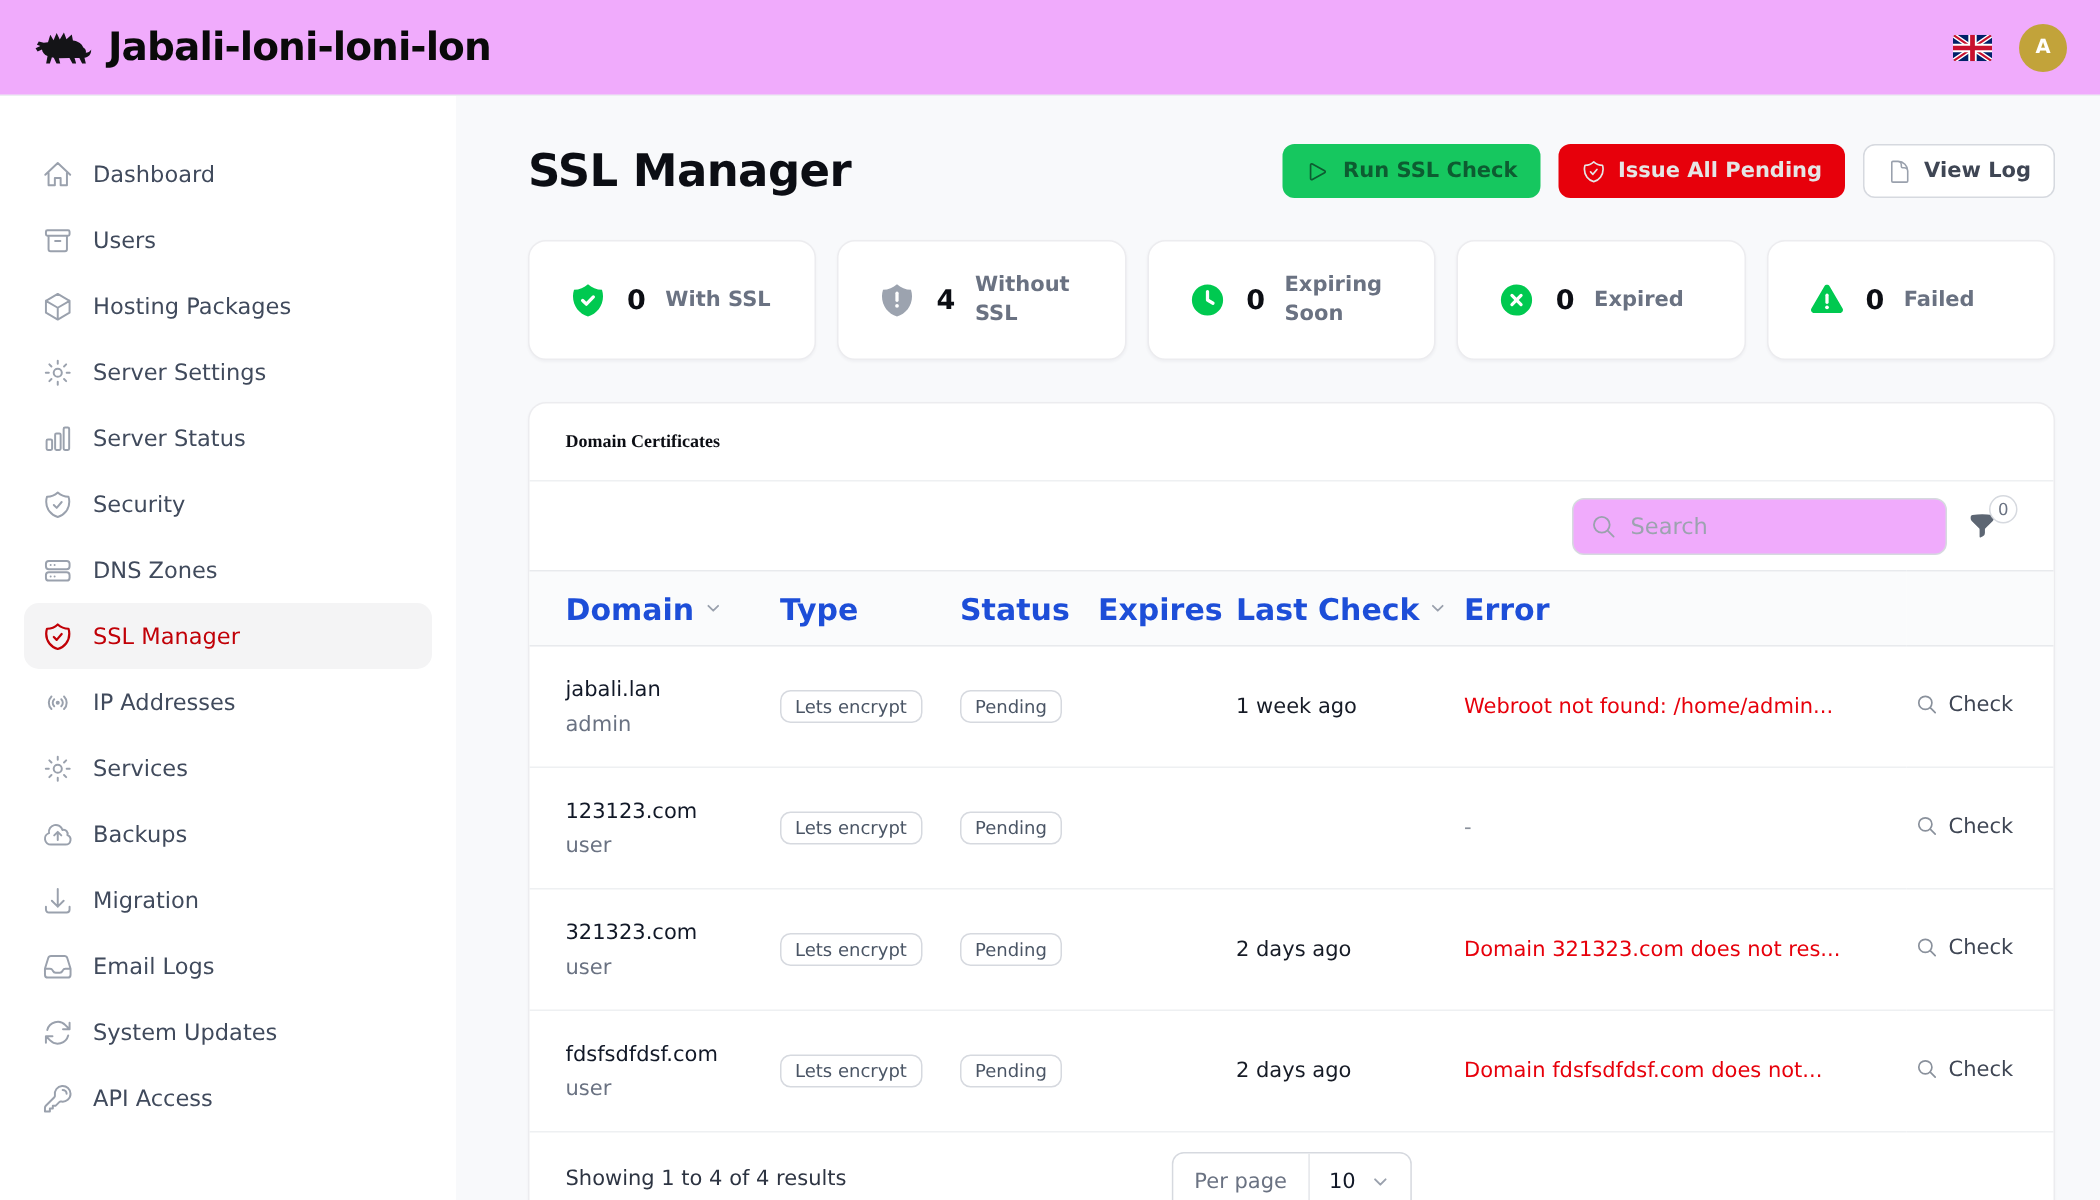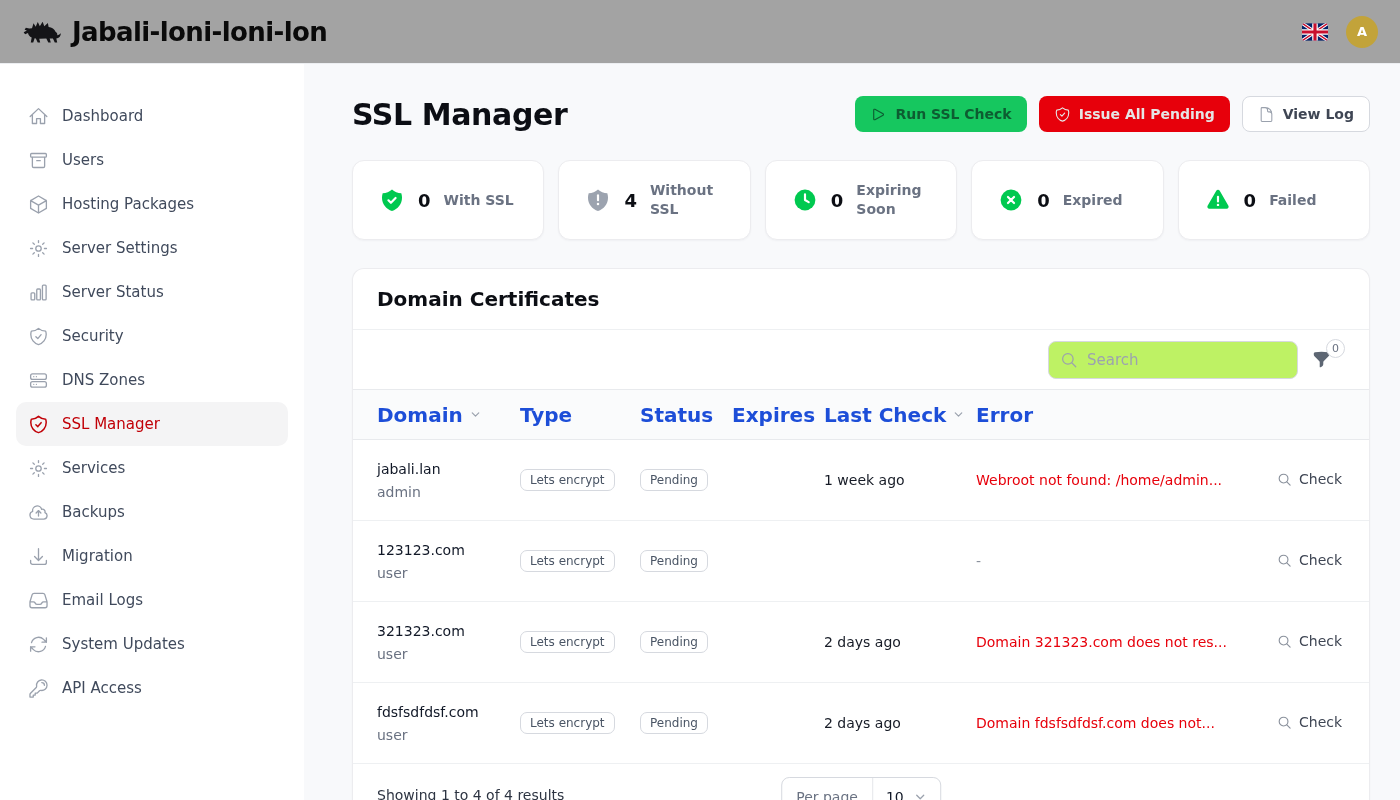--- a/index.html
+++ b/index.html
@@ -6,21 +6,21 @@
   html,body { margin:0; padding:0; }
   body {
     width:1400px; height:800px; overflow:hidden;
     background:#f8f9fb; color:#111827;
     font-family:"DejaVu Sans","Liberation Sans",sans-serif;
     font-size:14px;
   }
   svg { display:block; }
 
   
-  .topbar { height:64px; background:#a3a3a3; border-bottom:1px solid #eceef1;
+  .topbar { height:64px; background:#f0abfc; border-bottom:1px solid #eceef1;
     display:flex; align-items:center; justify-content:space-between; padding:0 22px; }
   .brand { display:flex; align-items:center; gap:10px; }
   .brand-title { font-size:26px; font-weight:800; letter-spacing:-0.6px; color:#0a0a0a; }
   .topbar-right { display:flex; align-items:center; gap:18px; }
   .flag { width:26px; height:18px; border-radius:2px; }
   .avatar { width:32px; height:32px; border-radius:50%; background:#c2a33a; color:#fff;
     font-size:13px; font-weight:700; display:flex; align-items:center; justify-content:center; cursor:pointer; }
 
   
   .layout { display:flex; height:736px; }
@@ -51,27 +51,27 @@
     box-shadow:0 1px 2px rgba(16,24,40,.04); height:80px;
     display:flex; align-items:center; gap:13px; padding:0 8px 0 26px; }
   .stat-card svg { width:26px; height:26px; flex-shrink:0; }
   .stat-value { font-size:18px; font-weight:700; color:#0c0e14; }
   .stat-label { font-size:14px; font-weight:600; color:#6a7282; line-height:1.35; }
 
   
   .card { background:#fff; border:1px solid #ececef; border-bottom:none; border-radius:12px 12px 0 0;
     box-shadow:0 1px 2px rgba(16,24,40,.04); }
   .card-title-row { padding:18px 24px; }
-  .card-title { font-size:20px; font-weight:700; margin:0; color:#0c0e14; }
+  .card-title { font-size:12px; font-weight:700; margin:0; color:#0c0e14;font-family:Liberation Serif, serif; }
 
   .toolbar { display:flex; justify-content:flex-end; align-items:center; gap:14px;
     height:60px; padding:0 24px; border-top:1px solid #eef0f2; }
   .search-box { position:relative; width:250px; }
   .search-box input { width:100%; height:38px; border:1px solid #d6d9df; border-radius:8px;
-    padding:0 12px 0 38px; font-size:15px; color:#111827; font-family:inherit; outline:none; background:#bef264; }
+    padding:0 12px 0 38px; font-size:15px; color:#111827; font-family:inherit; outline:none; background:#f0abfc; }
   .search-box input::placeholder { color:#9ca3af; }
   .search-box .search-icon { position:absolute; left:12px; top:10px; width:18px; height:18px; color:#9aa1ad; }
   .filter-wrap { position:relative; margin-right:14px; cursor:pointer; }
   .filter-wrap .funnel { width:19px; height:19px; color:#5d6673; }
   .filter-badge { position:absolute; top:-11px; right:-14px; min-width:19px; height:19px; border-radius:50%;
     background:#fff; border:1px solid #d6d9df; color:#6a7282; font-size:11px;
     display:flex; align-items:center; justify-content:center; padding:0 4px; }
 
   table { width:100%; border-collapse:collapse; table-layout:fixed; }
   thead th { height:50px; background:#fafbfc; border-top:1px solid #e8eaed; border-bottom:1px solid #e8eaed;
@@ -186,20 +186,27 @@
           <path d="M6.6 7.65h.01M9.6 7.65h.01M6.6 16.35h.01M9.6 16.35h.01"></path>
         </svg>
     <span>DNS Zones</span>
   </div>
   <div class="nav-item active">
     <svg viewBox="0 0 24 24" fill="none" stroke="currentColor" stroke-width="1.7" stroke-linecap="round" stroke-linejoin="round">
           <path d="M12 2.7c2.2 2 5.1 3.2 8.2 3.2.4 1.2.6 2.5.6 3.8 0 5.6-3.7 10.3-8.8 11.6C6.9 20 3.2 15.3 3.2 9.7c0-1.3.2-2.6.6-3.8h.1c3.1 0 6-1.2 8.1-3.2z"></path>
           <path d="m9 12.2 2.2 2.2L15 9.9"></path>
         </svg>
     <span>SSL Manager</span>
+  </div>
+  <div class="nav-item">
+    <svg viewBox="0 0 24 24" fill="none" stroke="currentColor" stroke-width="1.5" stroke-linecap="round" stroke-linejoin="round">
+          <circle cx="12" cy="12" r="0.8" fill="currentColor"></circle>
+          <path d="M9.3 14.7a3.75 3.75 0 0 1 0-5.4m5.4 0a3.75 3.75 0 0 1 0 5.4M7.2 16.8a6.75 6.75 0 0 1 0-9.6m9.6 0a6.75 6.75 0 0 1 0 9.6"></path>
+        </svg>
+    <span>IP Addresses</span>
   </div>
   <div class="nav-item">
     <svg viewBox="0 0 24 24" fill="none" stroke="currentColor" stroke-width="1.5" stroke-linecap="round" stroke-linejoin="round">
           <circle cx="12" cy="12" r="3.1"></circle>
           <path d="M12 2.9v2.3M12 18.8v2.3M2.9 12h2.3M18.8 12h2.3M5.6 5.6l1.6 1.6M16.8 16.8l1.6 1.6M18.4 5.6l-1.6 1.6M7.2 16.8l-1.6 1.6"></path>
         </svg>
     <span>Services</span>
   </div>
   <div class="nav-item">
     <svg viewBox="0 0 24 24" fill="none" stroke="currentColor" stroke-width="1.5" stroke-linecap="round" stroke-linejoin="round">

